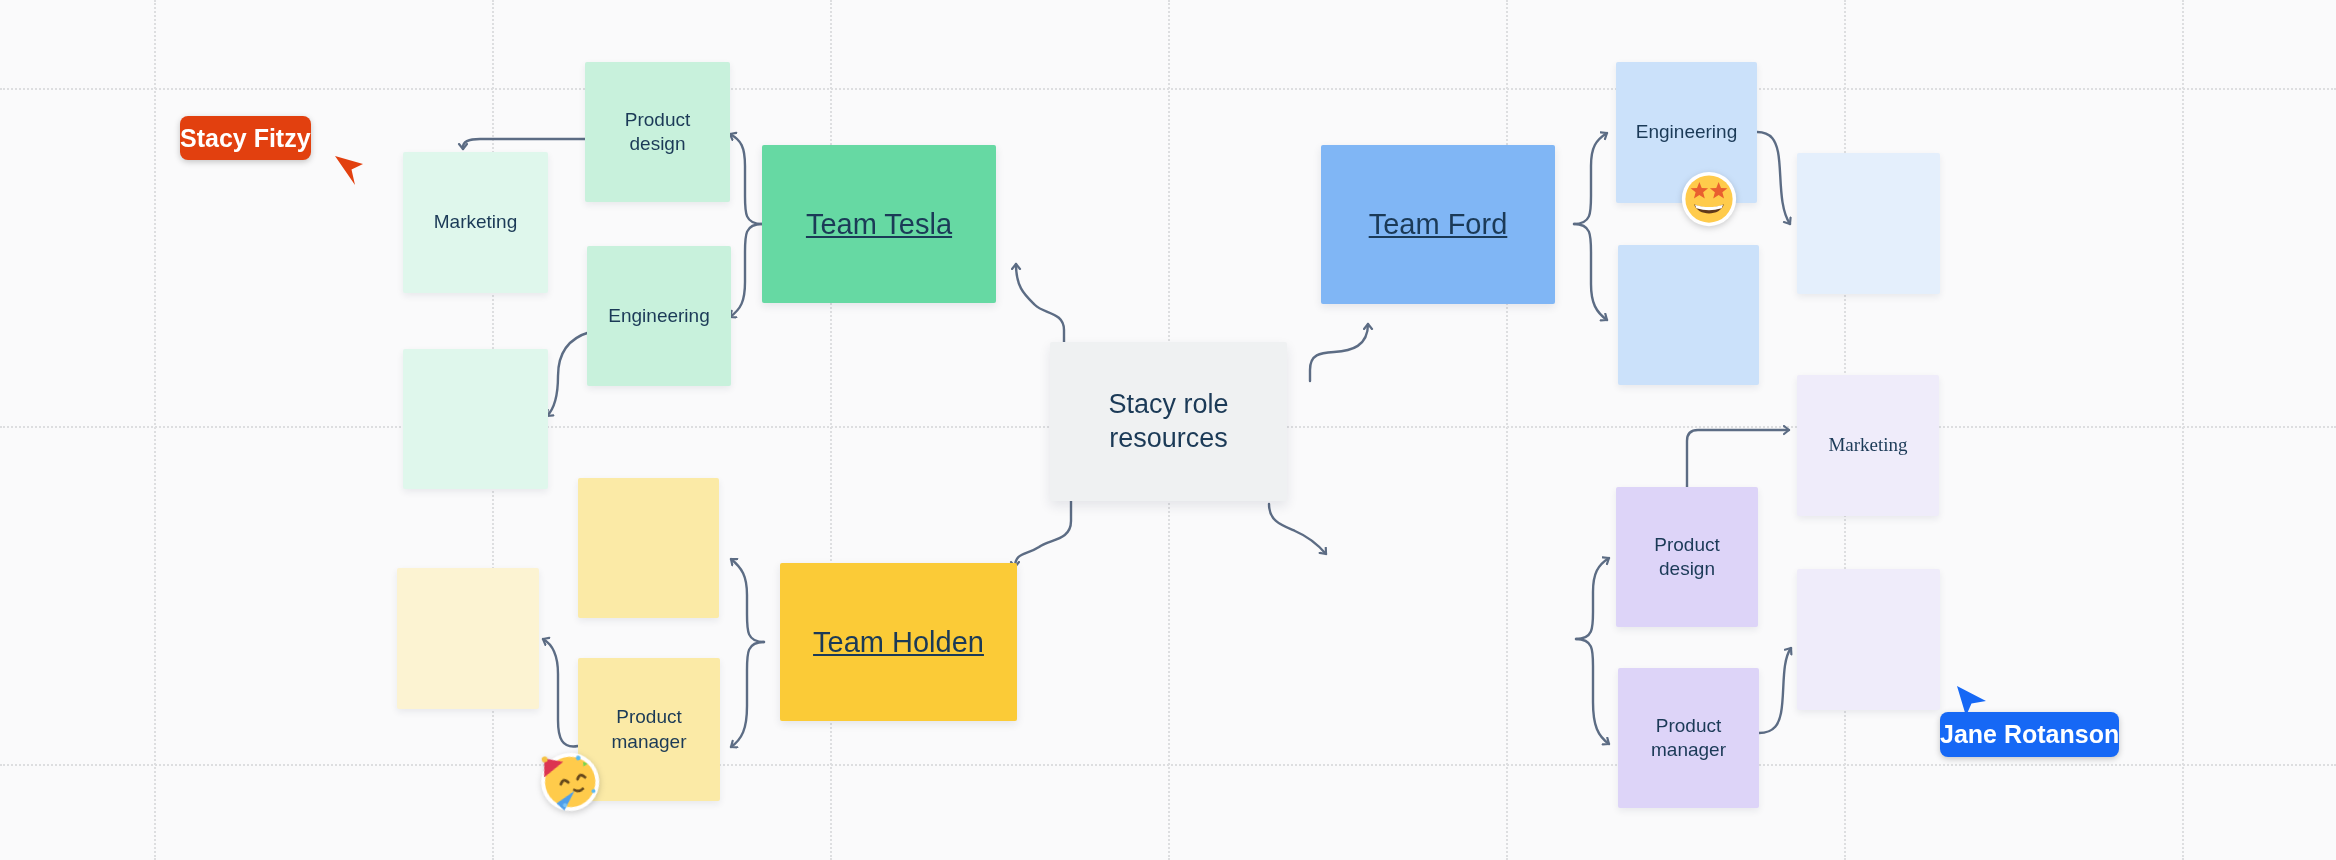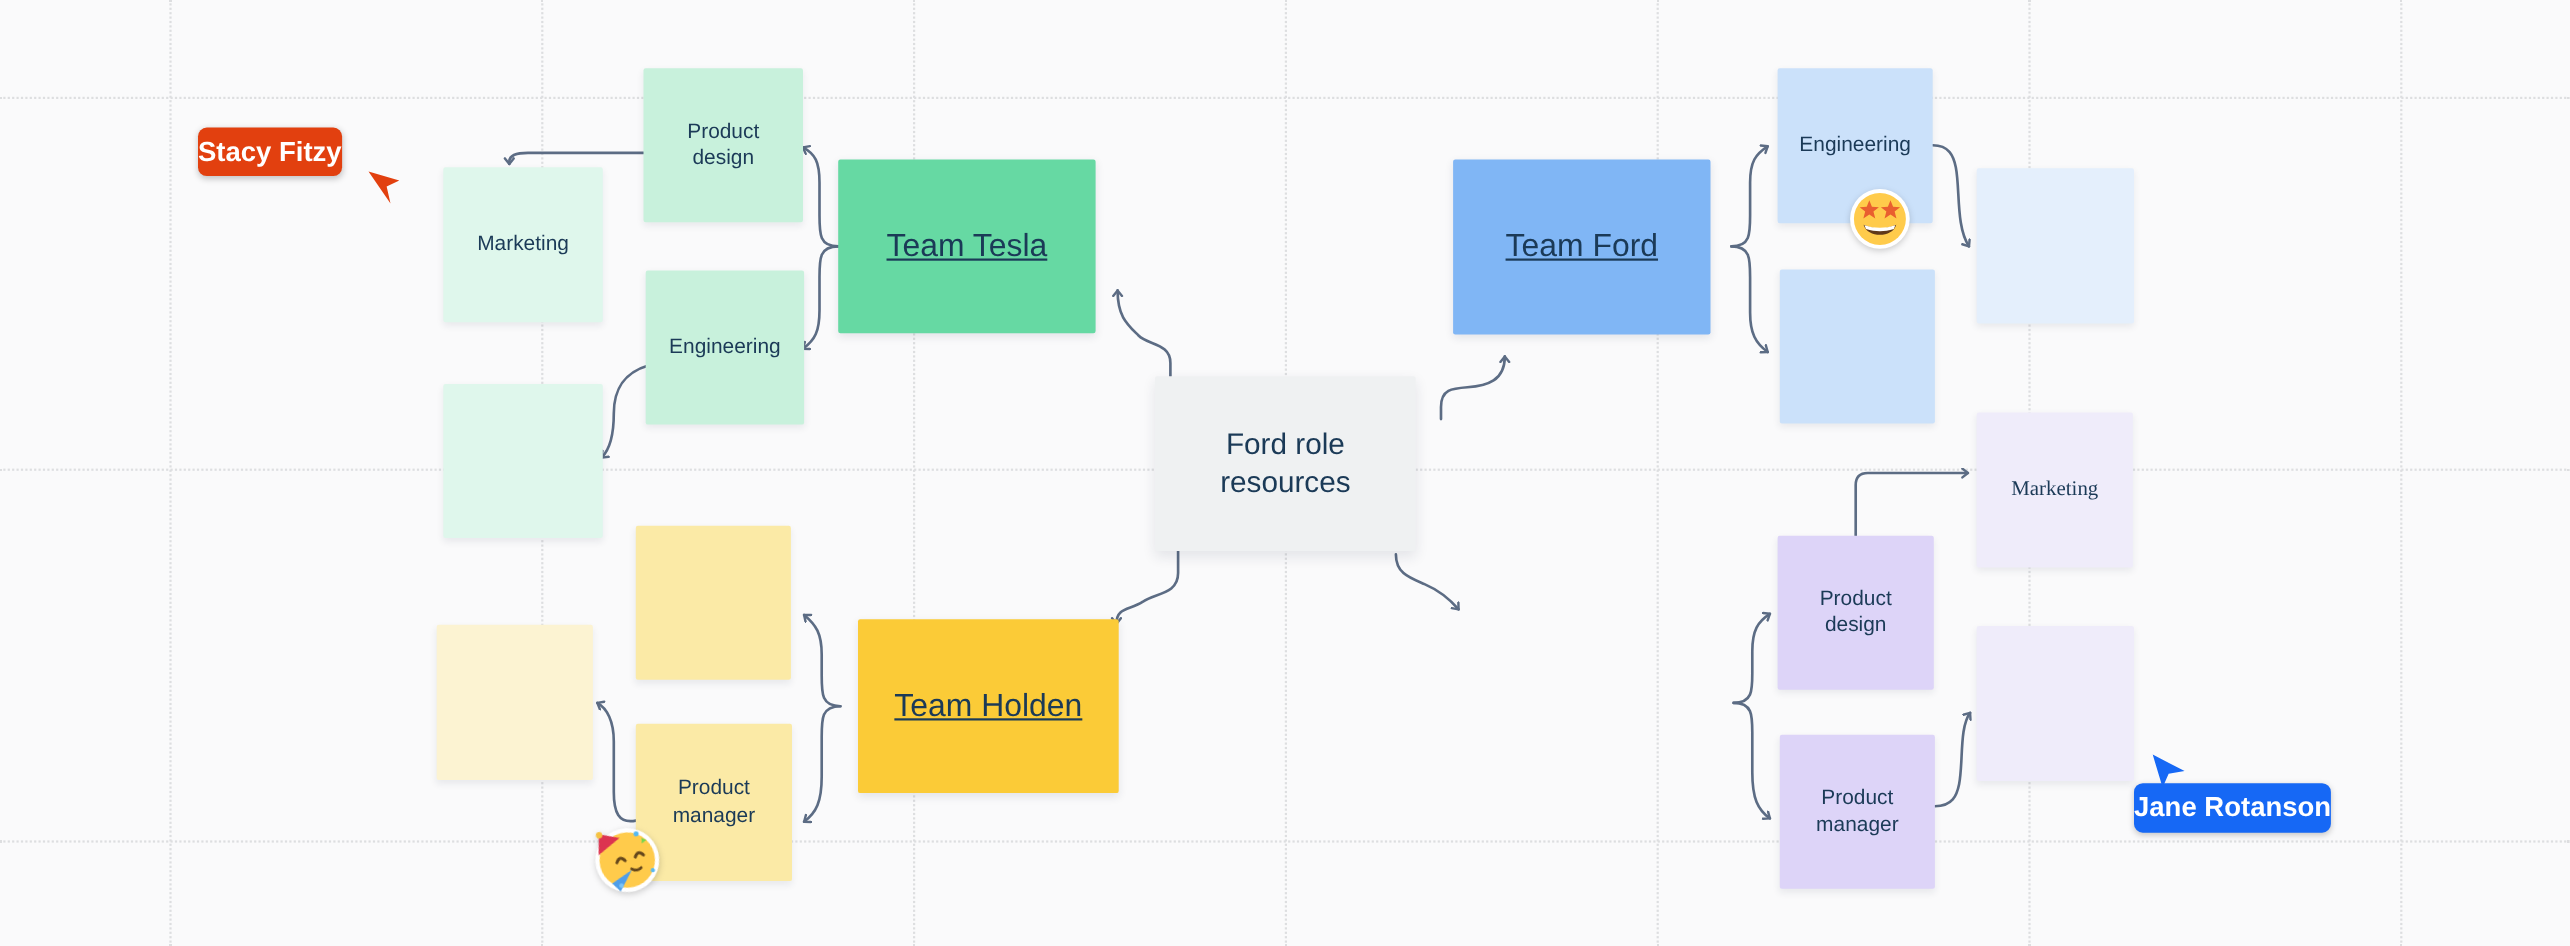--- a/index.html
+++ b/index.html
@@ -118,21 +118,21 @@
   <div class="note yellow" style="left:578px;top:478px;width:141px;height:140px;"></div>
   <div class="note yellow-light" style="left:397px;top:568px;width:142px;height:141px;"></div>
   <div class="note yellow" style="left:578px;top:658px;width:142px;height:143px;">
     <span>Product manager</span>
   </div>
   <div class="team t-holden" style="left:764px;top:563px;width:237px;height:158px;margin-left:16px;">
     <span>Team Holden</span>
   </div>
 
   <div class="center-topic" style="left:1050px;top:342px;width:237px;height:159px;">
-    <span>Ford role resources</span>
+    <span>Stacy role resources</span>
   </div>
 
   <div class="team t-ford" style="left:1296px;top:145px;width:234px;height:159px;margin-left:25px;">
     <span>Team Ford</span>
   </div>
   <div class="note blue" style="left:1616px;top:62px;width:141px;height:141px;">
     <span>Engineering</span>
   </div>
   <div class="note blue" style="left:1618px;top:245px;width:141px;height:140px;"></div>
   <div class="note blue-light" style="left:1797px;top:153px;width:143px;height:141px;"></div>

